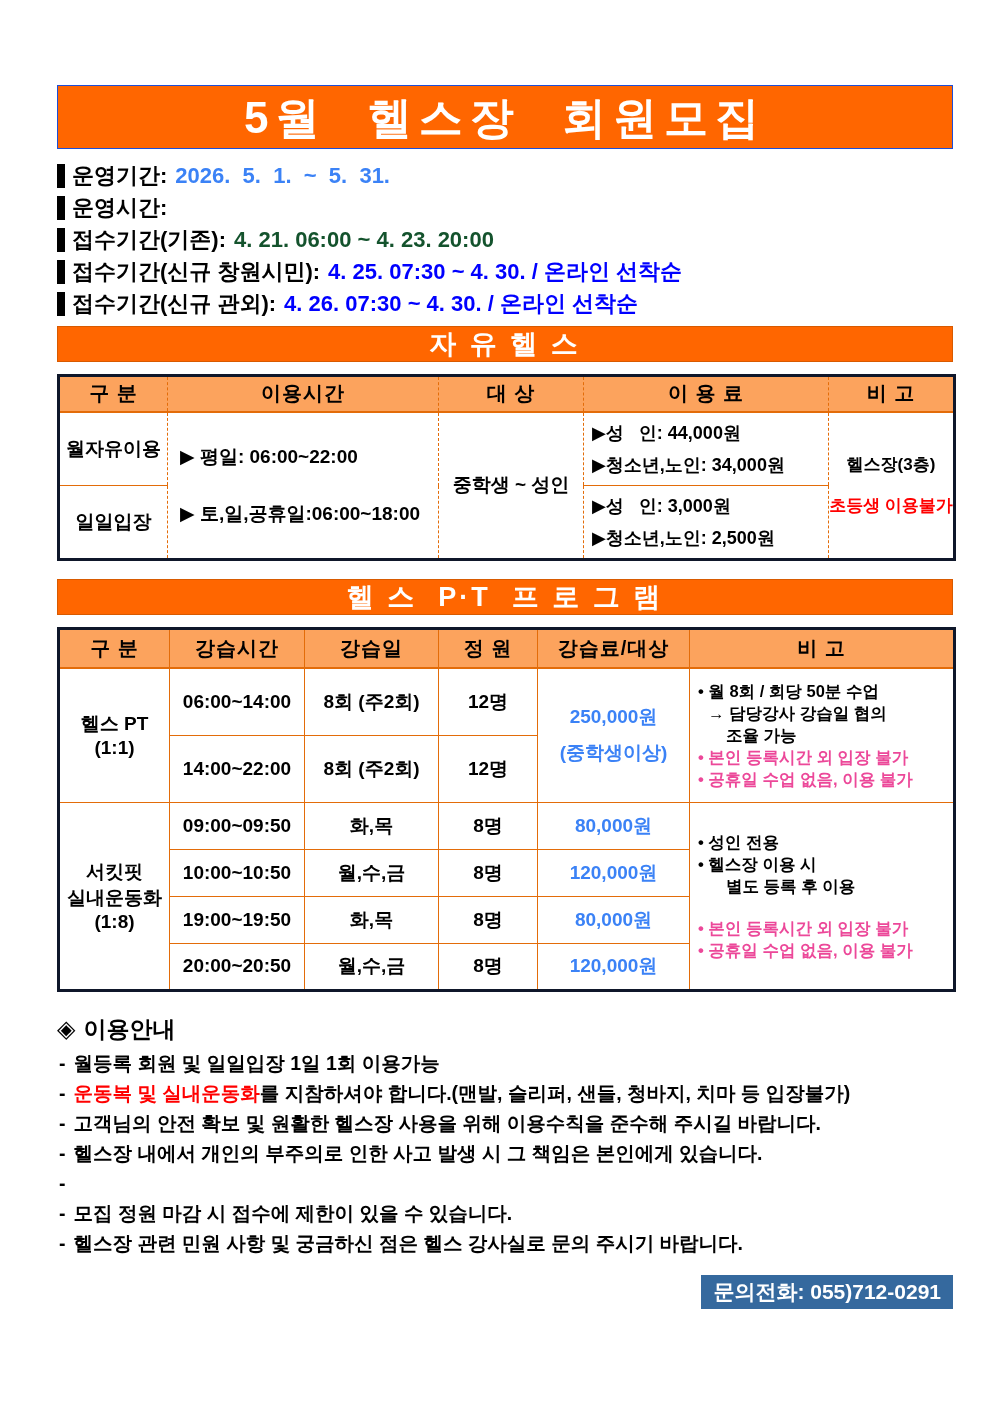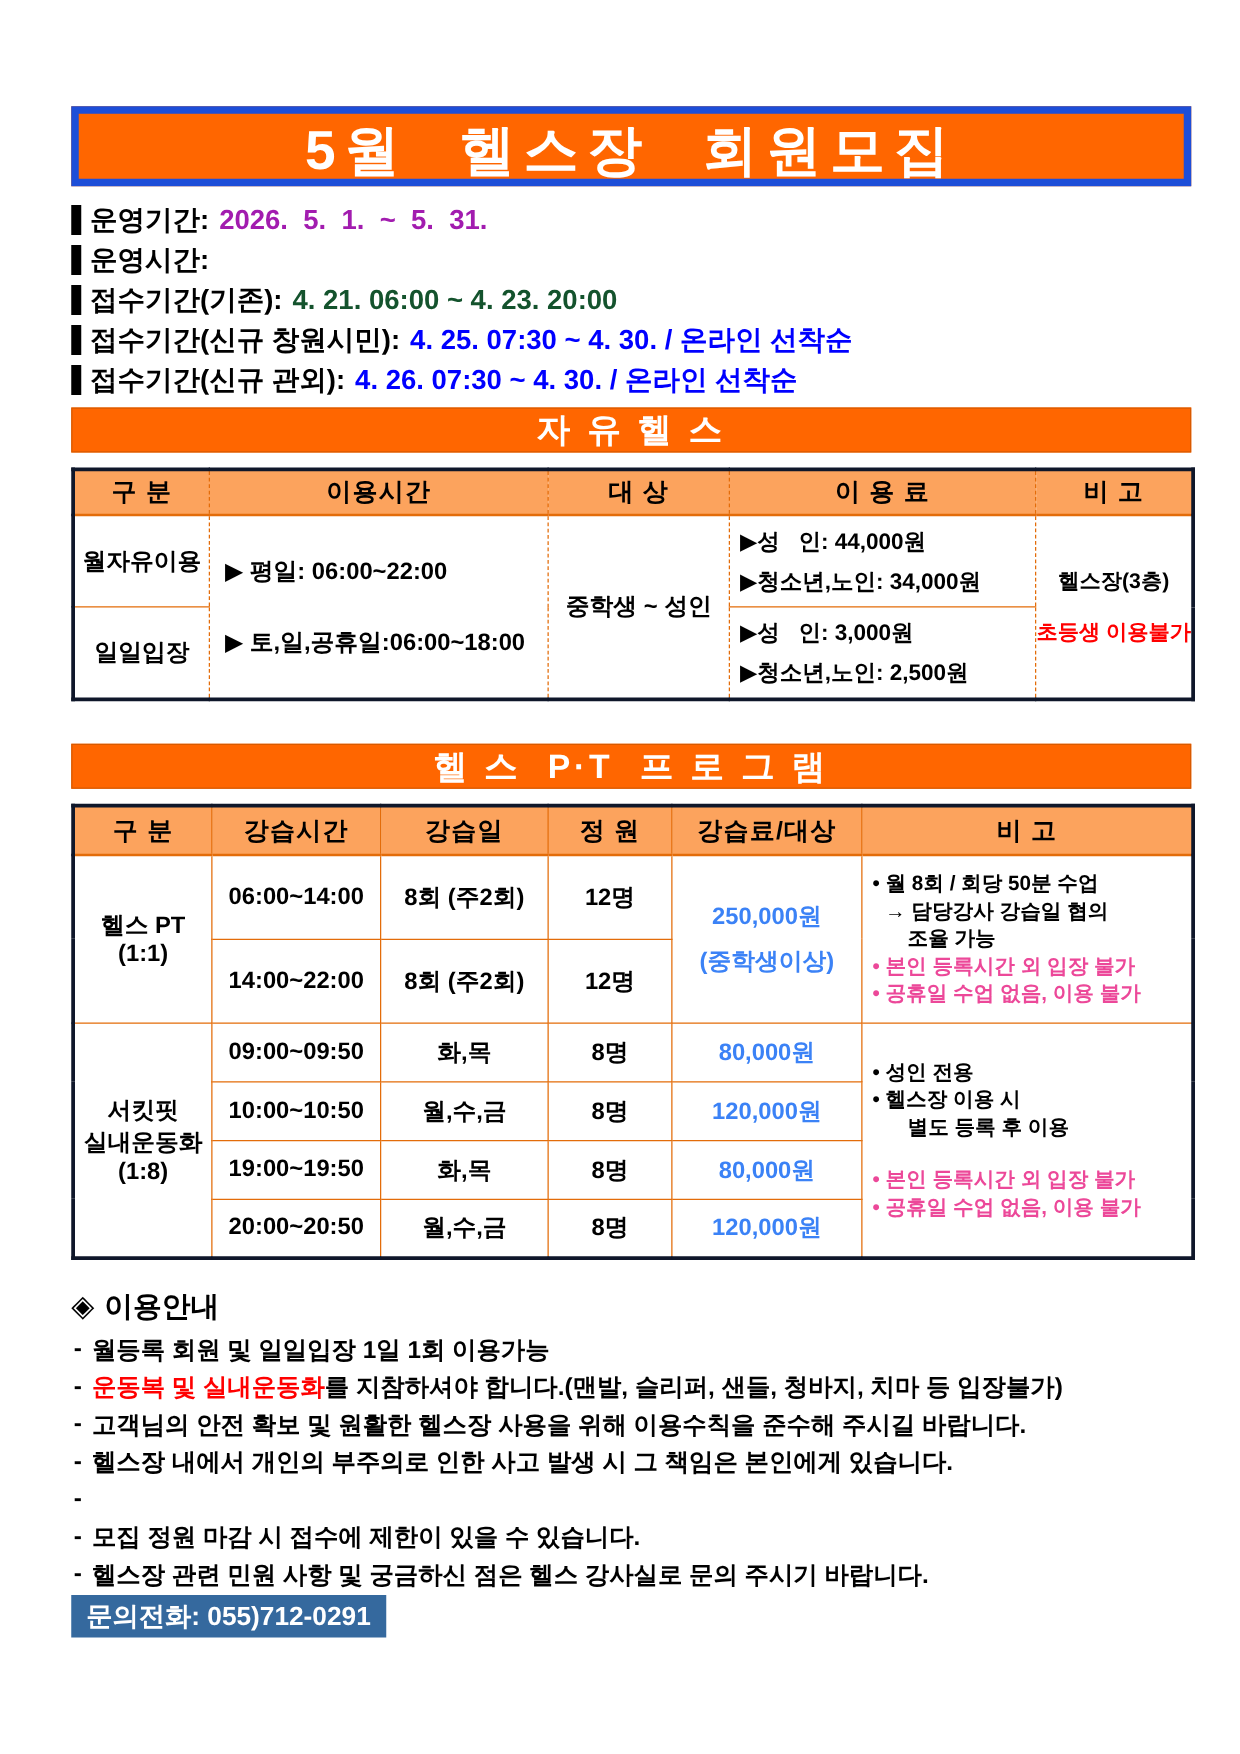--- a/index.html
+++ b/index.html
@@ -6,42 +6,42 @@
   html,body { background:#ffffff; }
   body {
     width:992px; height:1403px; position:relative; overflow:hidden;
     font-family:"Liberation Sans","DejaVu Sans",sans-serif;
     font-weight:700; color:#000;
   }
   .content { margin-left:57px; width:896px; }
 
   
   .title-bar {
-    margin-top:85px; height:64px; background:#FF6600; border:6px solid #1d4ed8;
-    display:flex; align-items:flex-start; justify-content:center;
+    margin-top:85px; height:64px; background:#FF6600; border:1px solid #1d4ed8;
+    display:flex; align-items:flex-end; justify-content:center;
   }
   .title-bar .t {
     color:#fff; font-size:44px; letter-spacing:7px; word-spacing:22px; white-space:pre;
   }
 
   
   .info { margin-top:11px; }
   .info-line { height:32px; display:flex; align-items:center; font-size:22px; white-space:pre; }
   .marker { display:inline-block; width:8px; height:24px; background:#000; margin-right:7px; }
-  .v-black { color:#a21caf; } .v-red { color:#14532d; } .v-blue { color:#0000FF; }
+  .v-black { color:#3b82f6; } .v-red { color:#14532d; } .v-blue { color:#0000FF; }
   .info-line .lbl { margin-right:8px; }
 
   
   .section-bar {
     height:36px; background:#FF6600; border:1px solid #D85A00;
     display:flex; align-items:center; justify-content:center;
     color:#fff; font-size:27px; letter-spacing:3px; white-space:pre;
   }
   .bar1 { margin-top:6px; }
-  .bar2 { margin-top:34px; }
+  .bar2 { margin-top:18px; }
 
   
   table { border-collapse:collapse; width:896px; table-layout:fixed; }
   .tbl { border:3px solid #0f172a; margin-top:12px; }
   th { background:#FCA35D; font-size:20px; letter-spacing:1px; white-space:pre; font-weight:700; }
   td { background:#fff; }
 
   
   .tbl1 th + th, .tbl1 td + td { border-left:1px dashed #E36C09; }
   .tbl1 thead th { height:36px; border-bottom:2px solid #E36C09; }
@@ -73,21 +73,21 @@
 
   
   .guide-title { margin-top:22px; font-size:23px; display:flex; align-items:center; }
   .guide-title .diamond { font-size:24px; margin-right:8px; }
   .guide { margin-top:4px; }
   .guide-line { height:30px; display:flex; align-items:center; font-size:19.5px; white-space:pre; margin-left:-14px; padding-left:14px; }
   .guide-line .dash { margin:0 8px 0 2px; }
   .guide-line .redpart { color:#FF0000; }
 
   
-  .phone-wrap { margin-top:1px; text-align:left; }
+  .phone-wrap { margin-top:16px; text-align:right; }
   .phone {
     display:inline-block; background:#35699E; color:#fff;
     font-size:21px; padding:3px 12px;
   }
 </style>
 </head>
 <body>
 
 <div class="content">
 

